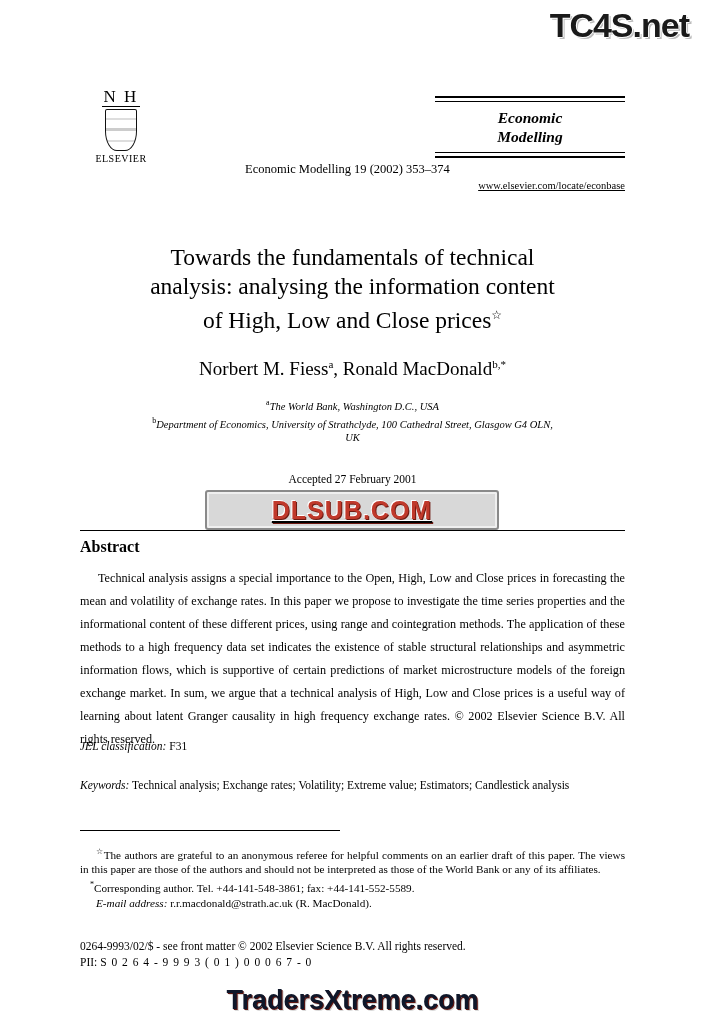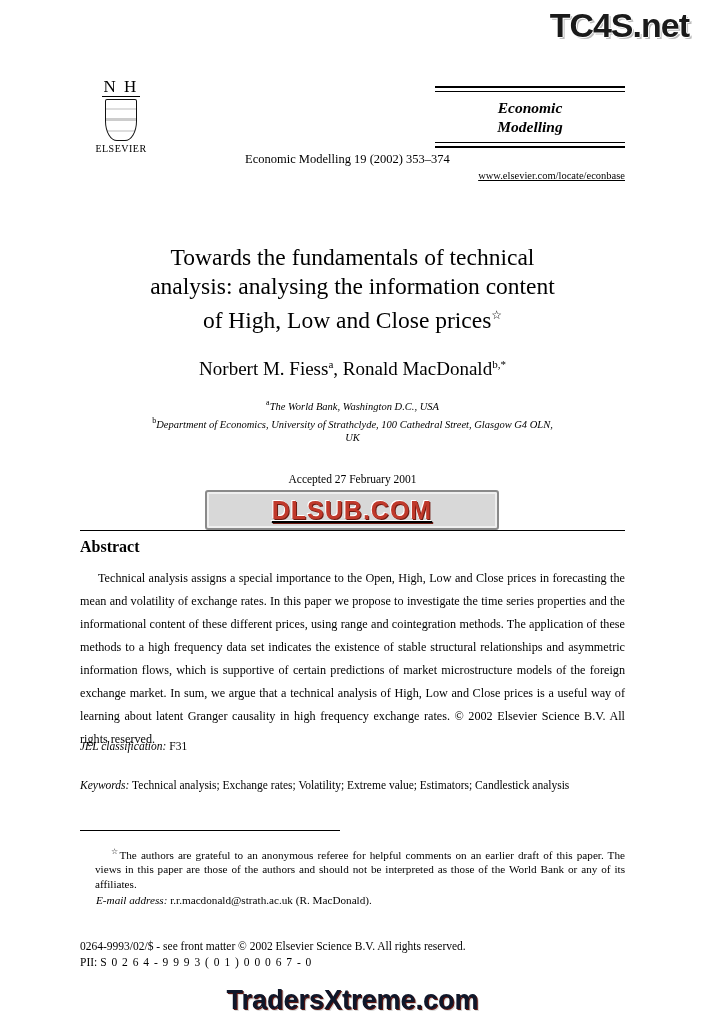--- a/index.html
+++ b/index.html
@@ -63,21 +63,21 @@
     font-weight: bold;
     font-size: 27px;
     color: #0f172a;
     text-shadow: 1px 1px 0 #5e1510, 2px 2px 0 #d9d9d9;
     letter-spacing: 0px;
   }
 
   
   .header {
     position: absolute;
-    top: 78px;
+    top: 88px;
     left: 80px;
     width: 545px;
     height: 110px;
   }
   .logo-nh {
     position: absolute;
     left: 6px;
     top: 0;
     width: 70px;
     text-align: center;
@@ -242,21 +242,21 @@
   }
   .footnotes {
     position: absolute;
     left: 80px;
     top: 845px;
     width: 545px;
     font-size: 11.2px;
     line-height: 14.6px;
     text-align: justify;
   }
-  .footnotes .fn1 { text-indent: 16px; margin-left: 15px; }
+  .footnotes .fn1 { text-indent: 16px; }
   .footnotes .fn2 { text-indent: 10px; margin-top: 1px; }
   .footnotes .fn3 { text-indent: 16px; font-style: italic; margin-top: 1px;}
   .footnotes sup { font-size: 8px; }
 
   .copyright {
     position: absolute;
     left: 80px;
     top: 938px;
     width: 545px;
     font-size: 11.5px;
@@ -320,20 +320,21 @@
   <i>JEL classification:</i><span> F31</span>
 </div>
 
 <div class="keywords">
   <i>Keywords:</i><span> Technical analysis; Exchange rates; Volatility; Extreme value; Estimators; Candlestick analysis</span>
 </div>
 
 <div class="rule-footnote"></div>
 <div class="footnotes">
   <div class="fn1"><sup>☆</sup><span>The authors are grateful to an anonymous referee for helpful comments on an earlier draft of this paper. The views in this paper are those of the authors and should not be interpreted as those of the World Bank or any of its affiliates.</span></div>
+  <div class="fn2"><sup>*</sup><span>Corresponding author. Tel. +44-141-548-3861; fax: +44-141-552-5589.</span></div>
   <div class="fn3"><i>E-mail address:</i><span style="font-style:normal"> r.r.macdonald@strath.ac.uk (R. MacDonald).</span></div>
 </div>
 
 <div class="copyright">
   <div>0264-9993/02/$ - see front matter © 2002 Elsevier Science B.V. All rights reserved.</div>
   <div><span>PII: </span><span class="pii">S 0 2 6 4 - 9 9 9 3 ( 0 1 ) 0 0 0 6 7 - 0</span></div>
 </div>
 
 <div class="wm-bottom">TradersXtreme.com</div>
 

